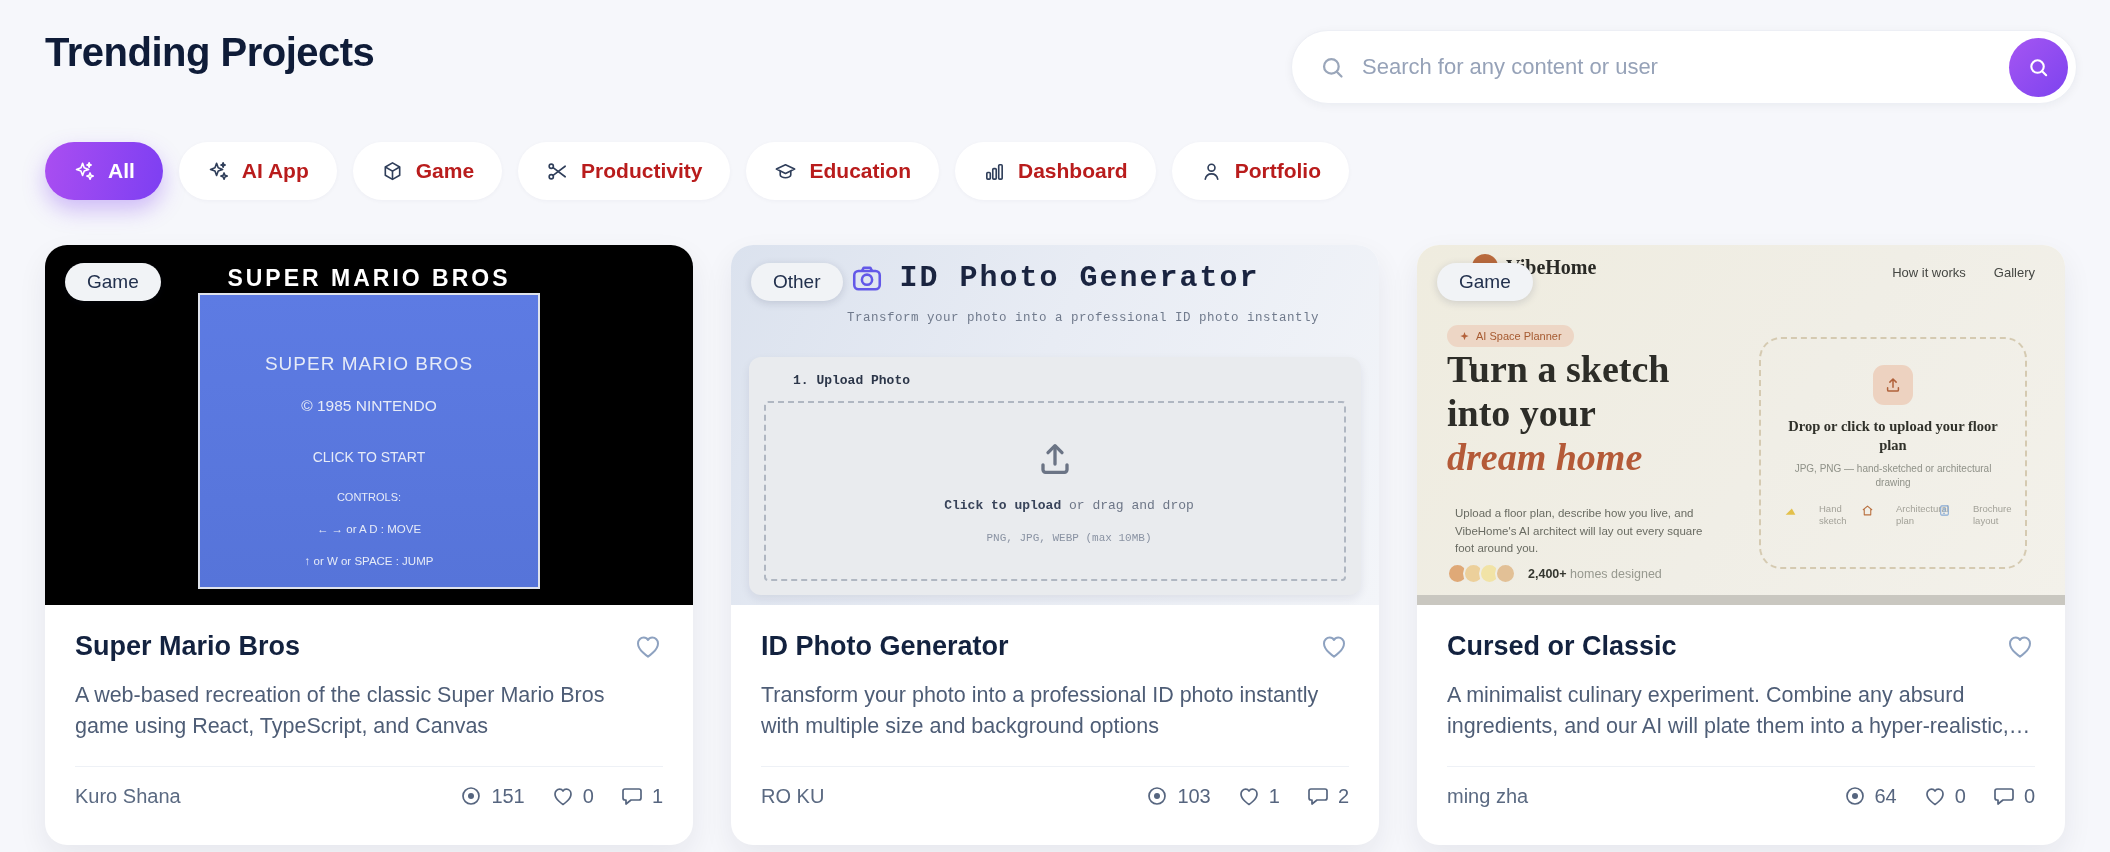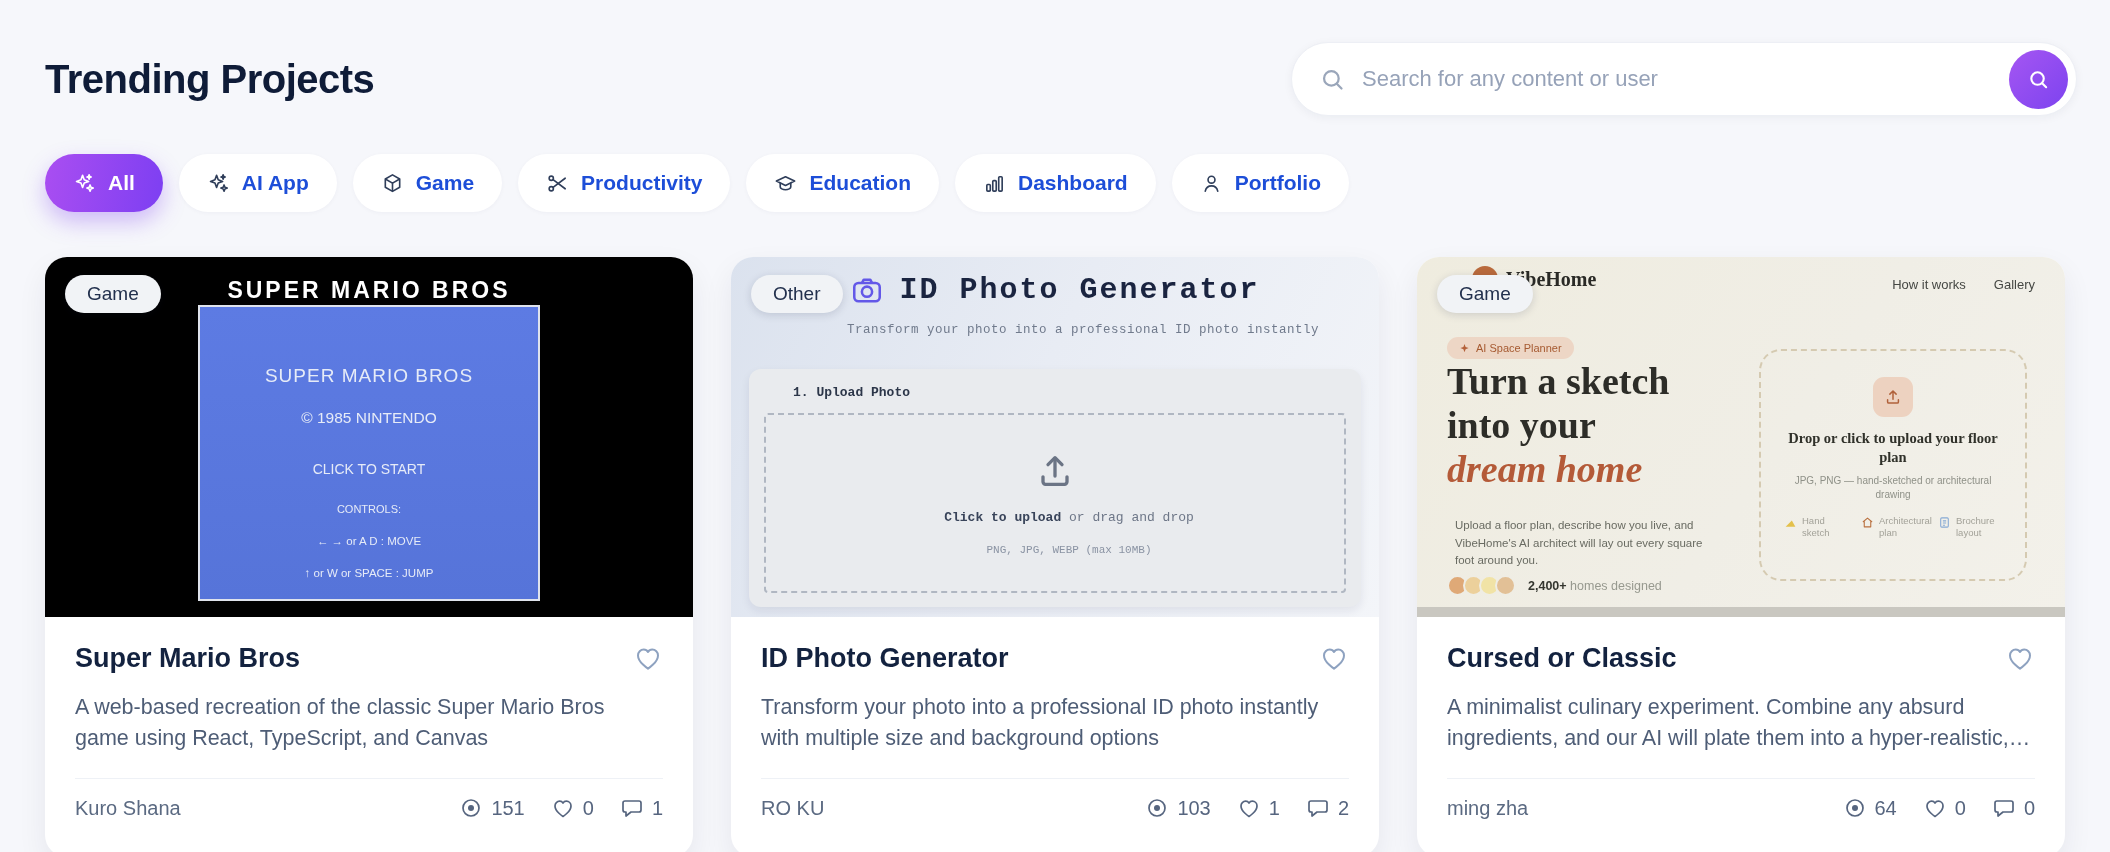--- a/index.html
+++ b/index.html
@@ -4,34 +4,34 @@
 <style>
   * { box-sizing: border-box; }
   html,body { margin:0; padding:0; }
   body {
     width:2110px; height:852px; overflow:hidden;
     background:#f6f7fb;
     font-family:"Liberation Sans", sans-serif;
     color:#101c39;
   }
   
-  .topbar { display:flex; justify-content:space-between; align-items:center; padding:30px 33px 0 45px;margin-top:12px; }
+  .topbar { display:flex; justify-content:space-between; align-items:flex-start; padding:30px 33px 0 45px; }
   .page-title { margin:0; font-size:40px; font-weight:800; letter-spacing:-0.5px; color:#0f1c38; }
   .search { position:relative; width:786px; height:74px; background:#fff; border:1px solid #edeff5;
     border-radius:40px; display:flex; align-items:center; box-shadow:0 2px 10px rgba(25,35,65,.05); }
   .search .mag { margin-left:27px; flex:none; }
   .search input { flex:1; border:0; outline:0; background:transparent; font-family:inherit;
     font-size:22px; color:#33415c; padding:0 80px 0 16px; }
   .search input::placeholder { color:#96a2b8; }
   .search-btn { position:absolute; right:8px; top:7px; width:59px; height:59px; border-radius:50%; border:0;
     background:linear-gradient(135deg,#a556f2,#7d43ef); display:flex; align-items:center; justify-content:center; cursor:pointer; }
   
   .filters { display:flex; gap:16px; padding:0 45px; margin-top:38px; }
   .pill { display:inline-flex; align-items:center; gap:12px; height:58px; padding:0 28px; border-radius:29px;
-    background:#fff; border:0; font-family:inherit; font-size:21px; font-weight:600; color:#1d4ed8;
+    background:#fff; border:0; font-family:inherit; font-size:21px; font-weight:600; color:#b91c1c;
     box-shadow:0 1px 4px rgba(25,35,65,.04); cursor:pointer; }
   .pill svg { stroke:#2f3e5a; }
   .pill.active { background:linear-gradient(100deg,#aa4ef1,#7d3ff2); color:#fff;
     box-shadow:0 10px 22px rgba(133,73,240,.35); }
   .pill.active svg { stroke:#fff; }
   
   .cards { display:grid; grid-template-columns:repeat(3,648px); gap:38px; padding:0 45px; margin-top:45px; }
   .card { background:#fff; border-radius:22px; height:600px; overflow:hidden; display:flex; flex-direction:column;
     box-shadow:0 12px 30px rgba(22,32,60,.07); }
   .preview { position:relative; height:360px; flex:none; overflow:hidden; }
@@ -93,21 +93,21 @@
   .vh-count { font-size:12.5px; color:#97998f; }
   .vh-count b { color:#34362f; }
   .vh-drop { position:absolute; left:342px; top:92px; width:268px; height:232px; border:2px dashed #d5cab1;
     border-radius:22px; text-align:center; padding:0 18px; }
   .vh-upbox { width:40px; height:40px; border-radius:11px; background:#edd2c0; margin:26px auto 0;
     display:flex; align-items:center; justify-content:center; }
   .vh-drop-title { margin-top:12px; font-family:"Liberation Serif","DejaVu Serif",serif; font-weight:700;
     font-size:14.5px; line-height:19px; color:#30312a; }
   .vh-drop-hint { margin-top:7px; font-size:10px; line-height:14px; color:#8f9188; }
   .vh-features { margin-top:13px; display:flex; justify-content:center; gap:13px; }
-  .vh-f { display:flex; gap:5px; align-items:flex-start; width:64px; font-size:9.5px; line-height:12px;
+  .vh-f { display:flex; gap:22px; align-items:flex-start; width:64px; font-size:9.5px; line-height:12px;
     color:#a3a299; text-align:left; }
   .vh-f svg { flex:none; margin-top:1px; }
   .vh-strip { position:absolute; bottom:0; left:0; right:0; height:10px; background:#c9c7c0; }
 </style>
 </head>
 <body>
 
 <header class="topbar">
   <h1 class="page-title">Trending Projects</h1>
   <div class="search">

